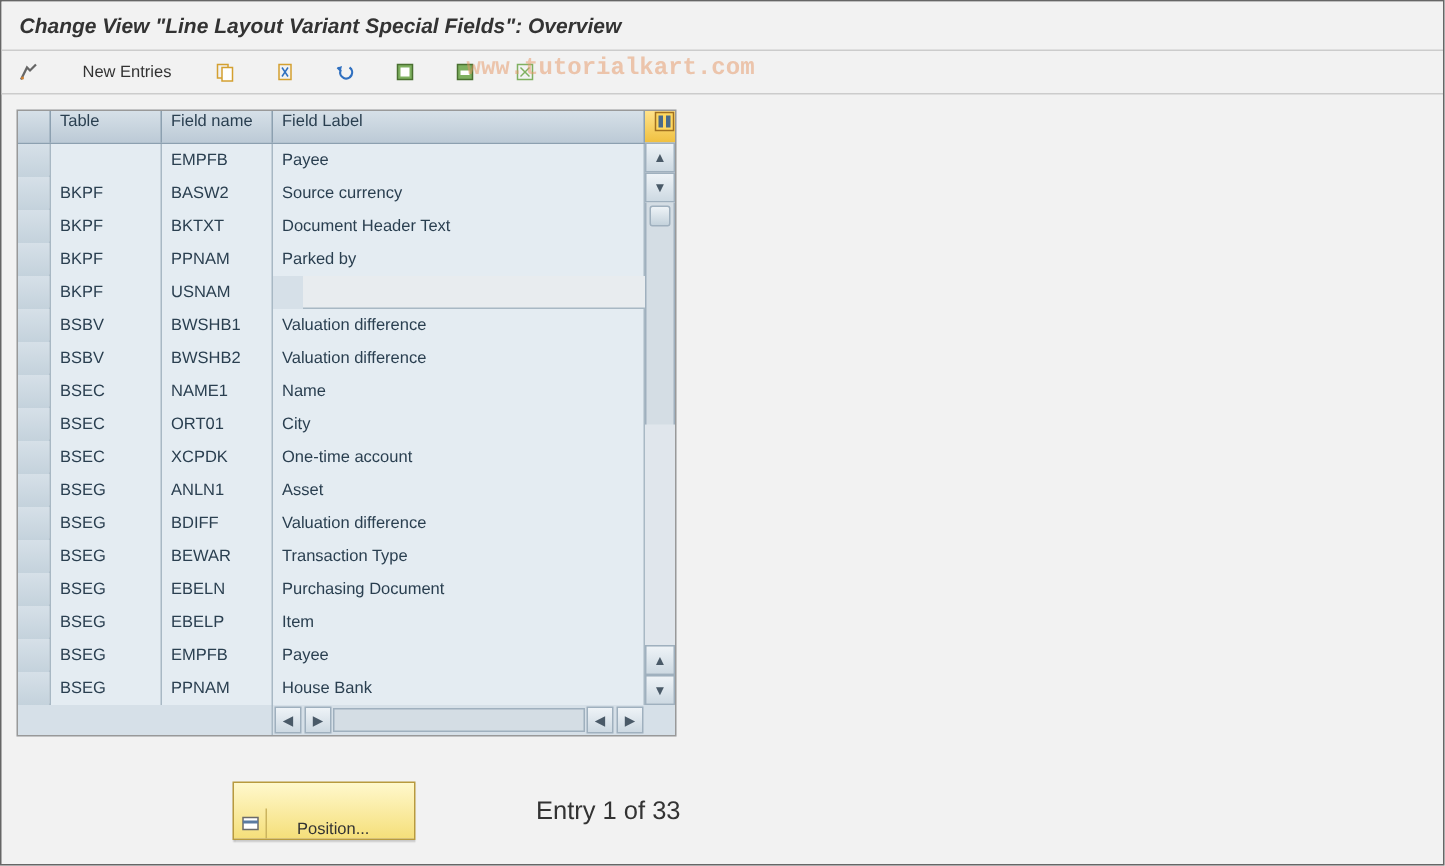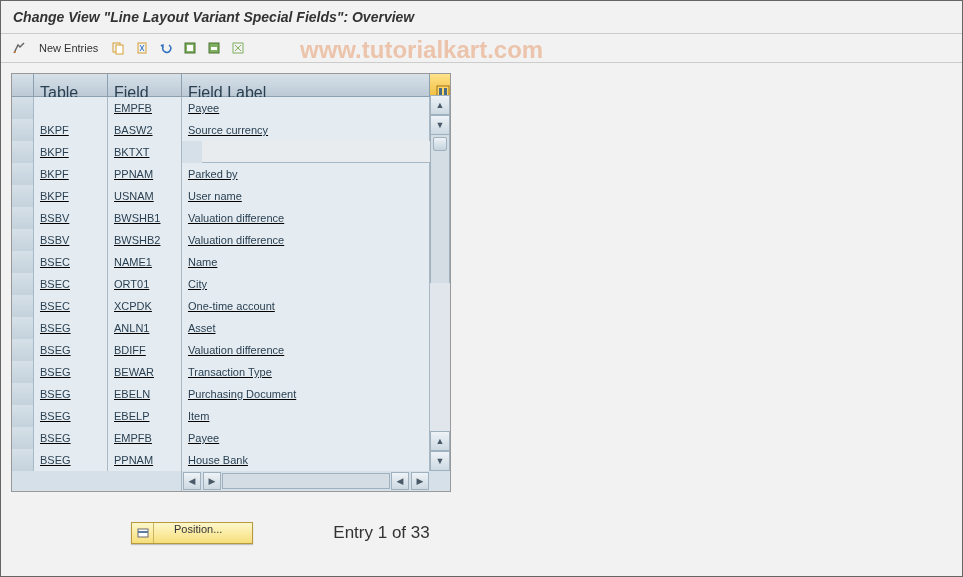--- a/index.html
+++ b/index.html
@@ -16,43 +16,44 @@
       font-style: italic;
       color: #333;
     }
     
     .toolbar {
       padding: 4px 8px;
       background: #f2f2f2;
       border-bottom: 1px solid #ccc;
       display: flex;
       align-items: center;
-      gap: 4px;
+      gap: 20px;
       position: relative;
     }
     .tb-icon {
       width: 20px; height: 20px;
       display: flex; align-items: center; justify-content: center;
       cursor: pointer;
       border: 1px solid transparent;
     }
     .tb-text {
       font-size: 11px;
       color: #333;
       padding: 0 6px;
       cursor: pointer;
     }
     .watermark {
       position: absolute;
-      left: 299px;
+      left: 310px;
       top: 2px;
-      font-size: 24px;
+      font-size: 16px;
       font-weight: bold;
       color: rgba(230,150,100,0.5);
       pointer-events: none;
+      font-family: Liberation Mono, monospace;
     }
     
     .content {
       padding: 10px;
     }
     
     .grid-wrap {
       width: 440px;
       border: 1px solid #999;
       background: #e8ecef;
@@ -60,41 +61,40 @@
     }
     
     .grid-header {
       display: flex;
       background: #c7d4de;
       border-bottom: 1px solid #8ca0b0;
     }
     .grid-header .cell {
       background: linear-gradient(#d6e0e8,#bccad6);
       border-right: 1px solid #8ca0b0;
-      font-size: 16px;
+      font-size: 11px;
       color: #2a3f50;
-      padding: 11px 6px;
+      padding: 0 6px;
       height: 21px;
       line-height: 15px;
     }
     .col-sel { width: 22px; }
     .col-table { width: 74px; }
     .col-field { width: 74px; }
     .col-label { flex: 1; }
     .col-cfg { width: 20px; background: linear-gradient(#ffe28a,#f0c040) !important; border-right:none !important;}
     .col-cfg svg { display:block; }
     
     .grid-body {
       position: relative;
     }
     .grid-row {
       display: flex;
       border-bottom: 1px solid #a8b8c4;
       height: 22px;
-      text-decoration: underline;
     }
     .grid-row .cell {
       border-right: 1px solid #a8b8c4;
       font-size: 11px;
       color: #2a3f50;
       padding: 3px 6px;
       height: 22px;
       line-height: 16px;
       background: #e4ecf2;
       overflow: hidden;
@@ -168,26 +168,27 @@
     
     .footer {
       margin-top: 30px;
       padding-left: 120px;
       display: flex;
       align-items: center;
       gap: 80px;
     }
     .position-btn {
       display: flex;
-      align-items: flex-start;
+      align-items: flex-end;
       background: linear-gradient(#fff8cc,#f5df7a);
       border: 1px solid #b89a3e;
-      height: 22px;
+      height: 39px;
       cursor: pointer;
       box-shadow: 0 1px 1px rgba(0,0,0,0.2);
+      margin-left: 24px;
     }
     .position-btn .icon-part {
       width: 22px;
       height: 20px;
       display:flex;align-items:center;justify-content:center;
       border-right: 1px solid #cbb45e;
     }
     .position-btn .text-part {
       padding: 0 30px 0 20px;
       font-size: 11px;
@@ -281,34 +282,34 @@
           <div class="cell col-sel"></div>
           <div class="cell col-table">BKPF</div>
           <div class="cell col-field">BASW2</div>
           <div class="cell col-label">Source currency</div>
           <div class="cell col-cfg-body"></div>
         </div>
         <div class="grid-row">
           <div class="cell col-sel"></div>
           <div class="cell col-table">BKPF</div>
           <div class="cell col-field">BKTXT</div>
+          <div class="cell col-label">Document Header Text</div>
           <div class="cell col-cfg-body"></div>
         </div>
         <div class="grid-row">
           <div class="cell col-sel"></div>
           <div class="cell col-table">BKPF</div>
           <div class="cell col-field">PPNAM</div>
           <div class="cell col-label">Parked by</div>
           <div class="cell col-cfg-body"></div>
         </div>
         <div class="grid-row">
           <div class="cell col-sel"></div>
           <div class="cell col-table">BKPF</div>
           <div class="cell col-field">USNAM</div>
-          <div class="cell col-label">User name</div>
           <div class="cell col-cfg-body"></div>
         </div>
         <div class="grid-row">
           <div class="cell col-sel"></div>
           <div class="cell col-table">BSBV</div>
           <div class="cell col-field">BWSHB1</div>
           <div class="cell col-label">Valuation difference</div>
           <div class="cell col-cfg-body"></div>
         </div>
         <div class="grid-row">

